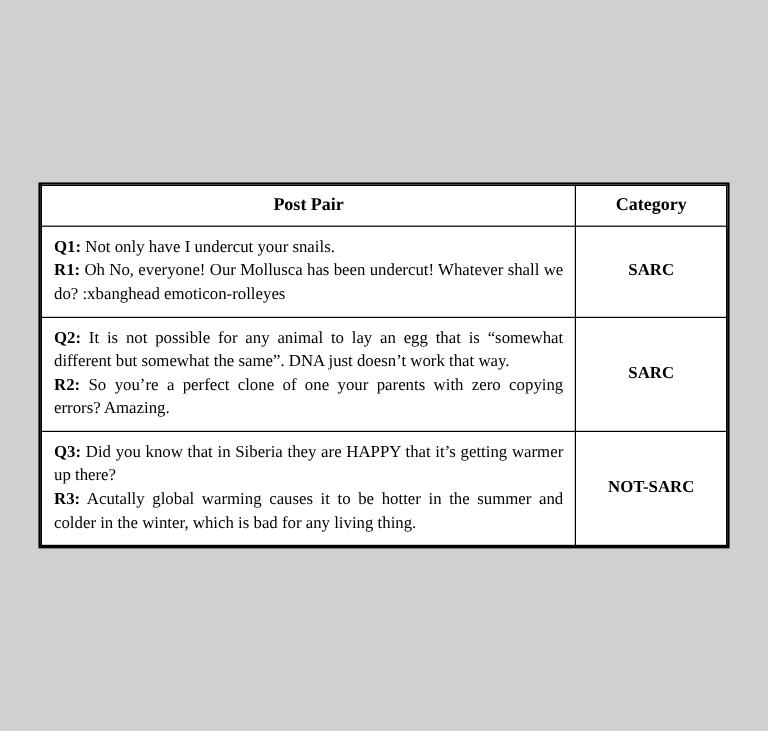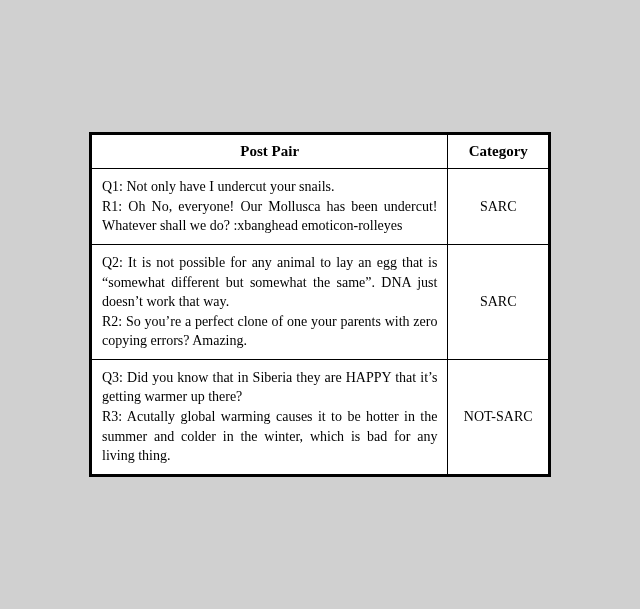--- a/index.html
+++ b/index.html
@@ -13,21 +13,21 @@
       display: flex;
       justify-content: center;
       align-items: center;
       min-height: 100vh;
       font-family: 'Times New Roman', Times, serif;
     }
 
     .table-container {
       background: #ffffff;
       border: 2px solid #000000;
-      width: 462px;
+      width: 576px;
     }
 
     table {
       width: 100%;
       border-collapse: collapse;
       font-size: 14px;
       line-height: 1.4;
     }
 
     thead tr th {
@@ -54,27 +54,27 @@
       vertical-align: middle;
     }
 
     td.post-pair-cell {
       text-align: justify;
       width: 78%;
     }
 
     td.category-cell {
       text-align: center;
-      font-weight: normal;
+      font-weight: bold;
       width: 22%;
       vertical-align: middle;
     }
 
     .bold {
-      font-weight: normal;
+      font-weight: bold;
     }
   </style>
 </head>
 <body>
 
 <div class="table-container">
   <table>
     <thead>
       <tr>
         <th class="post-pair-header">Post Pair</th>

